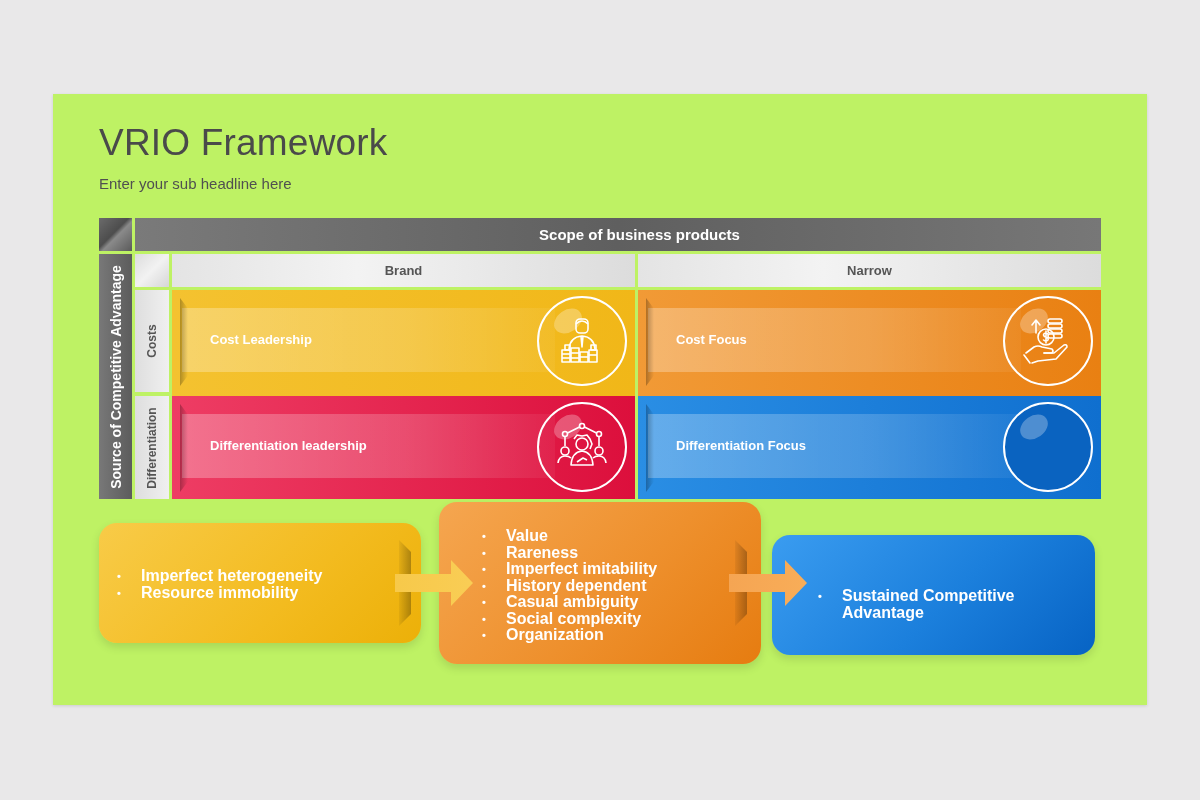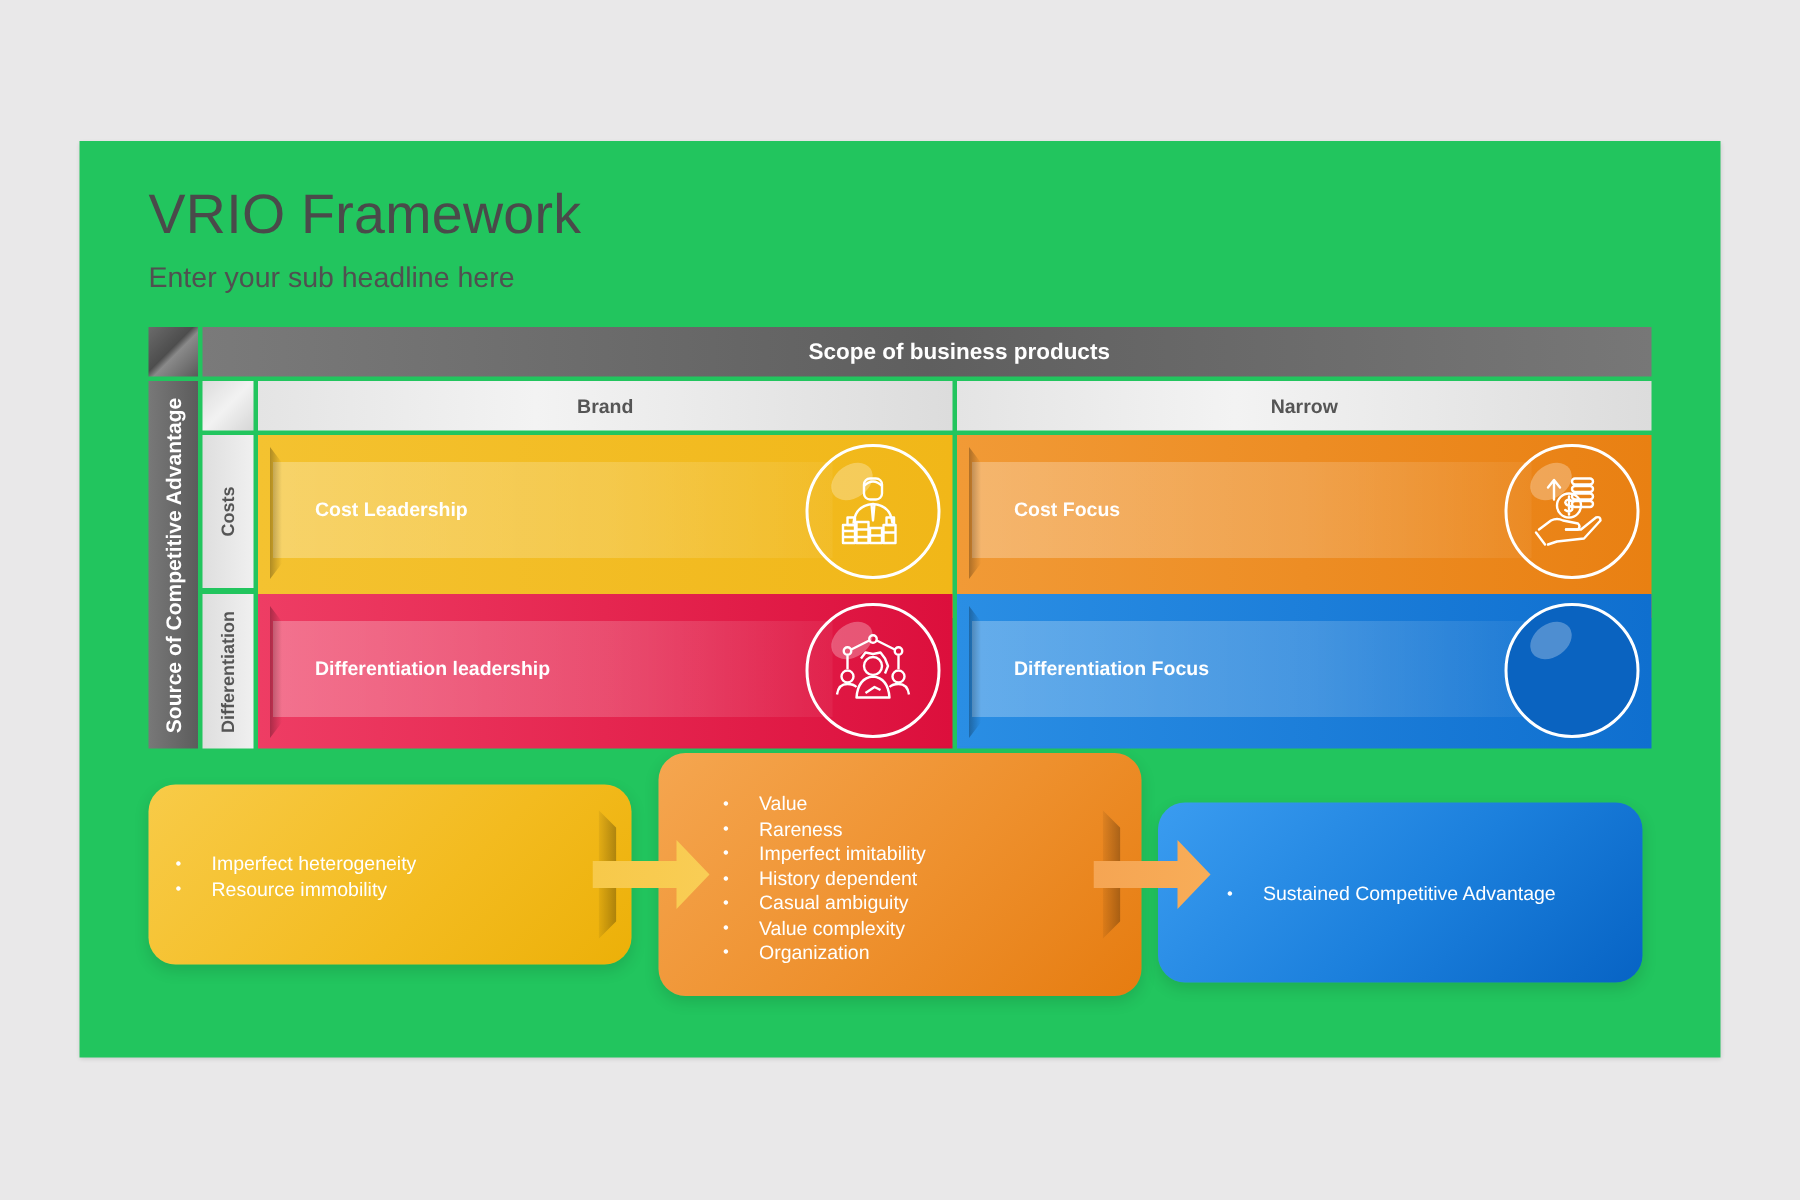--- a/index.html
+++ b/index.html
@@ -1,30 +1,30 @@
 <!DOCTYPE html>
 <html><head>
   <meta charset="utf-8">
   <style>
     * { box-sizing: border-box; margin: 0; padding: 0; }
     html, body { width: 1200px; height: 800px; overflow: hidden; }
     body { background: #e9e8e9; font-family: "Liberation Sans", sans-serif; position: relative; }
 
     .slide {
       position: absolute; left: 53px; top: 94px; width: 1094px; height: 611px;
-      background: #22c55e;
+      background: #bef264;
       box-shadow: 0 1px 3px rgba(0,0,0,0.12);
     }
     .title {
       position: absolute; left: 46px; top: 28px;
       font-size: 37px; color: #4a4a4a; font-weight: normal; letter-spacing: 0.2px;
     }
     .subtitle {
       position: absolute; left: 46px; top: 81px;
-      font-size: 19px; color: #505050;
+      font-size: 15px; color: #505050;
     }
 
     
     .corner {
       position: absolute; left: 46px; top: 124px; width: 33px; height: 33px;
       background: linear-gradient(135deg, #6b6b6b 0%, #4d4d4d 45%, #8a8a8a 55%, #5a5a5a 100%);
     }
     .scope-header {
       position: absolute; left: 82px; top: 124px; width: 966px; height: 33px;
       background: linear-gradient(90deg, #7a7a7a 0%, #5f5f5f 50%, #777 100%);
@@ -87,21 +87,21 @@
     .c-yellow { background: linear-gradient(90deg, #f4c230 0%, #f1b718 100%); }
     .c-orange { background: linear-gradient(90deg, #f19a36 0%, #e98012 100%); }
     .c-red    { background: linear-gradient(90deg, #ee3d64 0%, #dc0f3c 100%); }
     .c-blue   { background: linear-gradient(90deg, #2a8ee4 0%, #0f6fcf 100%); }
     .c-blue .icon-circle { background: #0a63c0; }
 
     
     .flow-box {
       position: absolute; border-radius: 18px;
       box-shadow: 0 4px 10px rgba(0,0,0,0.12);
-      color: #fff; font-size: 13px;
+      color: #fff; font-size: 16px; font-weight: bold;
     }
     .flow-box ul { list-style: none; }
     .flow-box li { position: relative; padding-left: 24px; line-height: 16.5px; }
     .flow-box li::before {
       content: "•"; position: absolute; left: 0; top: 0; font-size: 11px;
     }
     .box-1 {
       left: 46px; top: 429px; width: 322px; height: 120px;
       background: linear-gradient(135deg, #f8cb48 0%, #f3bb1f 60%, #ecb008 100%);
     }
@@ -240,21 +240,21 @@
     <div class="flap" style="right:10px; top:17px;"></div>
   </div>
 
   <div class="flow-box box-2">
     <ul>
       <li>Value</li>
       <li>Rareness</li>
       <li>Imperfect imitability</li>
       <li>History dependent</li>
       <li>Casual ambiguity</li>
-      <li>Value complexity</li>
+      <li>Social complexity</li>
       <li>Organization</li>
     </ul>
     <div class="flap" style="right:14px; top:38px;"></div>
   </div>
 
   <div class="flow-box box-3">
     <ul>
       <li>Sustained Competitive Advantage</li>
     </ul>
   </div>

